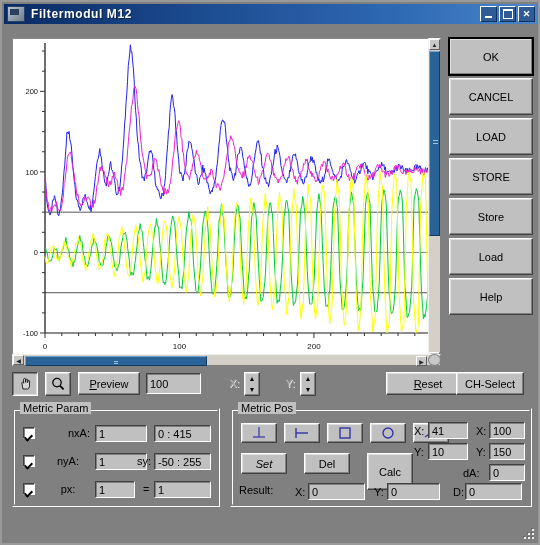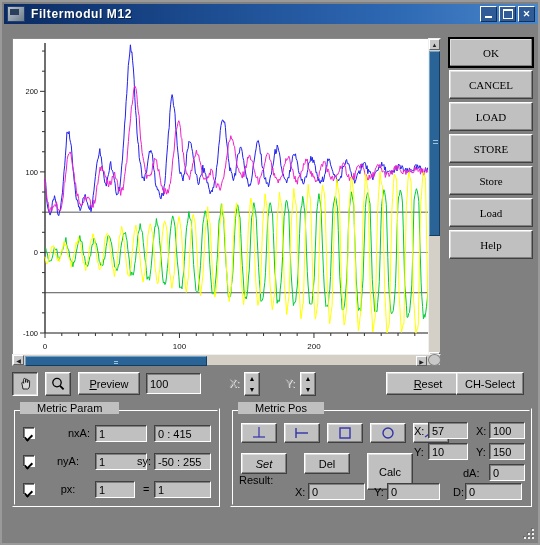--- a/index.html
+++ b/index.html
@@ -57,25 +57,25 @@
   .hs-thumb{position:absolute;left:12px;top:1px;width:182px;height:10px;
     background:#2a6496;border:1px solid;border-color:#6fa3cc #123c60 #123c60 #6fa3cc;
     box-sizing:border-box;}
   .hs-thumb i{position:absolute;left:88px;top:4px;width:4px;height:1px;background:#9dc3e0;
     box-shadow:0 2px 0 #9dc3e0;}
   .hs-extra{position:absolute;right:-1px;top:-1px;width:13px;height:12px;
     border-radius:50%;background:#c8c8c8;border:1px solid #808080;box-sizing:border-box;}
 
   
   .rbtns{position:absolute;left:447px;top:36px;width:84px;}
-  .rbtn{width:84px;height:29px;margin-bottom:3px;background:#c0c0c0;
+  .rbtn{width:84px;height:37px;margin-bottom:3px;background:#c0c0c0;
     border:1px solid;border-color:#ffffff #404040 #404040 #ffffff;
     box-shadow:inset -1px -1px 0 #808080, inset 1px 1px 0 #dfdfdf;
     font-size:11px;color:#000;display:flex;align-items:center;justify-content:center;
-    box-sizing:border-box;cursor:default;font-family:Liberation Serif, serif;}
+    box-sizing:border-box;cursor:default;font-family:Liberation Sans, sans-serif;}
   .rbtn.focus{outline:2px solid #000;outline-offset:-1px;}
   .rbtn.small{font-size:11px;}
 
   
   .toolbar{position:absolute;left:10px;top:370px;width:520px;height:26px;}
   .tool-btn{position:absolute;top:0;width:26px;height:24px;background:#c0c0c0;
     border:1px solid;border-color:#ffffff #404040 #404040 #ffffff;
     box-shadow:inset -1px -1px 0 #808080, inset 1px 1px 0 #dfdfdf;
     display:flex;align-items:center;justify-content:center;box-sizing:border-box;}
   .tool-btn.pressed{border-color:#404040 #ffffff #ffffff #404040;
@@ -93,21 +93,21 @@
   .axlabel{position:absolute;font-size:11px;color:#9a9a9a;text-shadow:1px 1px 0 #e8e8e8;}
   .spin{position:absolute;top:0;width:16px;height:24px;background:#c0c0c0;
     border:1px solid;border-color:#ffffff #404040 #404040 #ffffff;
     box-shadow:inset -1px -1px 0 #808080, inset 1px 1px 0 #dfdfdf;box-sizing:border-box;
     display:flex;flex-direction:column;}
   .spin div{flex:1;display:flex;align-items:center;justify-content:center;font-size:7px;color:#000;}
 
   
   .group{position:absolute;border:1px solid;border-color:#808080 #ffffff #ffffff #808080;
     box-sizing:border-box;}
-  .group > .gl{position:absolute;top:-7px;left:7px;background:#c0c0c0;padding:0 17px;
+  .group > .gl{position:absolute;top:-7px;left:7px;background:#c0c0c0;padding:0 3px;
     font-size:11px;color:#000;}
   .group .inner{position:absolute;inset:1px;border:1px solid;
     border-color:#ffffff #808080 #808080 #ffffff;pointer-events:none;}
 
   .cb{width:12px;height:12px;background:#fff;border:1px solid;
     border-color:#404040 #ffffff #ffffff #404040;box-shadow:inset 1px 1px 0 #808080;
     position:relative;box-sizing:border-box;}
   .cb.checked:after{content:"";position:absolute;left:2px;top:5px;width:3px;height:6px;
     border:solid #000;border-width:0 2px 2px 0;transform:rotate(45deg);}
   .lbl{font-size:11px;color:#000;}
@@ -323,33 +323,33 @@
         <line x1="12" y1="1" x2="16" y2="5" stroke="#3333aa" stroke-width="1"></line>
         <line x1="16" y1="1" x2="12" y2="5" stroke="#3333aa" stroke-width="1"></line>
       </svg>
     </div>
 
     <div class="mini-btn" style="position:absolute;left:10px;top:44px;width:46px;height:21px;font-style:italic;">Set</div>
     <div class="mini-btn" style="position:absolute;left:73px;top:44px;width:46px;height:21px;">Del</div>
     <div class="mini-btn" style="position:absolute;left:136px;top:44px;width:46px;height:37px;">Calc</div>
 
     <div class="lbl" style="position:absolute;left:183px;top:16px;">X:</div>
-    <div class="field" style="position:absolute;left:197px;top:13px;width:40px;height:17px;">57</div>
+    <div class="field" style="position:absolute;left:197px;top:13px;width:40px;height:17px;">41</div>
     <div class="lbl" style="position:absolute;left:245px;top:16px;">X:</div>
     <div class="field" style="position:absolute;left:258px;top:13px;width:36px;height:17px;">100</div>
 
     <div class="lbl" style="position:absolute;left:183px;top:37px;">Y:</div>
     <div class="field" style="position:absolute;left:197px;top:34px;width:40px;height:17px;">10</div>
     <div class="lbl" style="position:absolute;left:245px;top:37px;">Y:</div>
     <div class="field" style="position:absolute;left:258px;top:34px;width:36px;height:17px;">150</div>
 
     <div class="lbl" style="position:absolute;left:232px;top:58px;">dA:</div>
     <div class="field" style="position:absolute;left:258px;top:55px;width:36px;height:17px;">0</div>
 
-    <div class="lbl" style="position:absolute;left:8px;top:65px;">Result:</div>
+    <div class="lbl" style="position:absolute;left:8px;top:75px;">Result:</div>
     <div class="lbl" style="position:absolute;left:64px;top:77px;">X:</div>
     <div class="field" style="position:absolute;left:77px;top:74px;width:57px;height:17px;">0</div>
     <div class="lbl" style="position:absolute;left:143px;top:77px;">Y:</div>
     <div class="field" style="position:absolute;left:156px;top:74px;width:53px;height:17px;">0</div>
     <div class="lbl" style="position:absolute;left:222px;top:77px;">D:</div>
     <div class="field" style="position:absolute;left:234px;top:74px;width:57px;height:17px;">0</div>
   </div>
 
   <div class="grip">
     <i style="right:0;bottom:0"></i>

